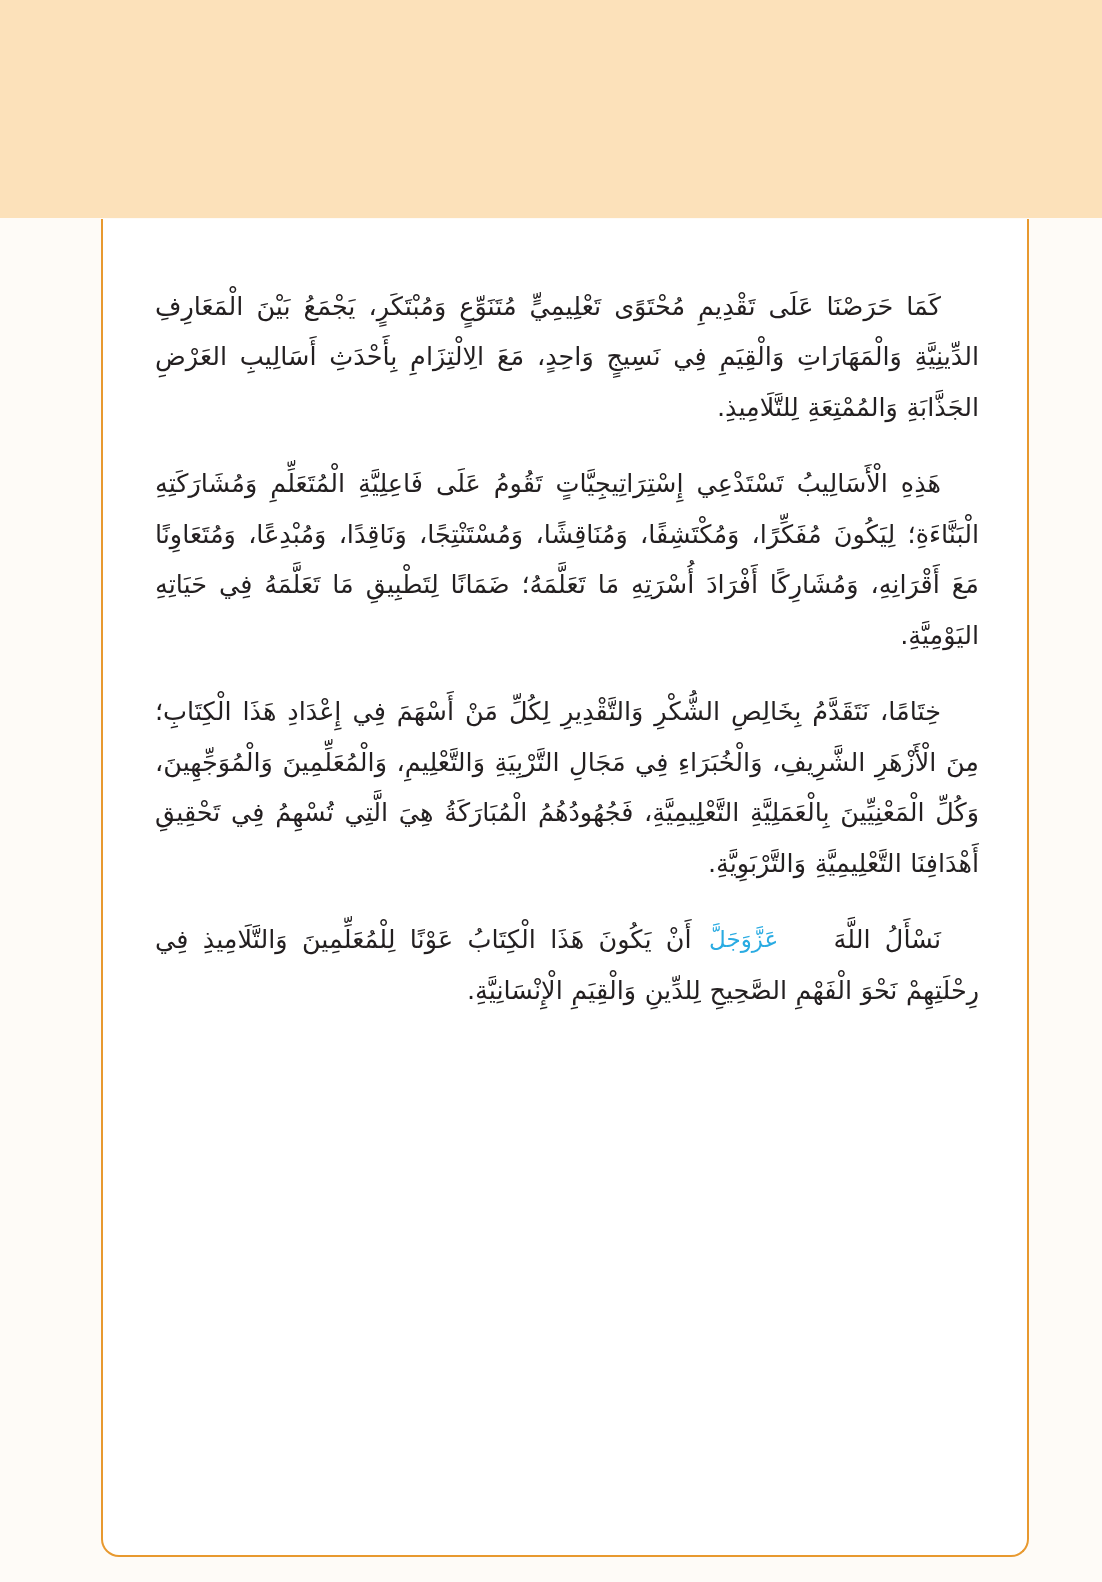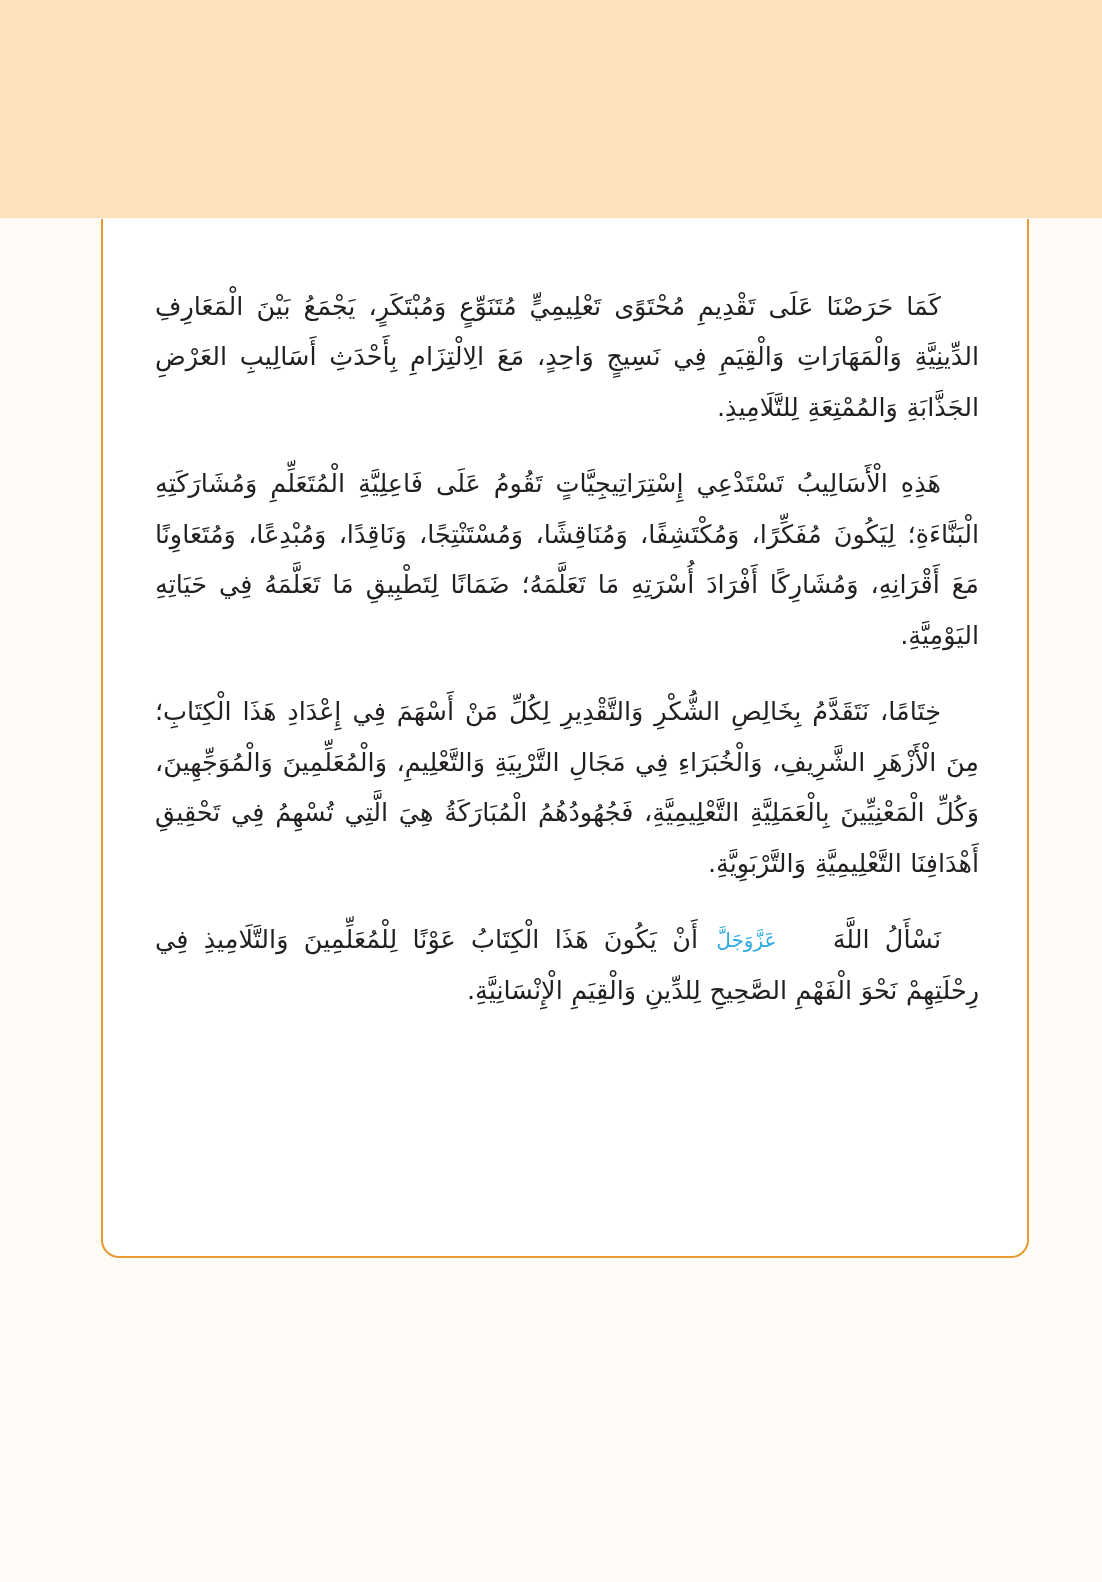--- a/index.html
+++ b/index.html
@@ -25,21 +25,21 @@
     height: 218px;
     background: #fce1ba;
   }
 
   
   .page-card {
     position: absolute;
     top: 219px;
     left: 101px;
     width: 928px;
-    height: 1039px;
+    height: 1338px;
     box-sizing: border-box;
     background: #ffffff;
     border-left: 2px solid #e8992f;
     border-right: 2px solid #e8992f;
     border-bottom: 2px solid #e8992f;
     border-top: none;
     border-bottom-left-radius: 18px;
     border-bottom-right-radius: 18px;
   }
 
@@ -71,21 +71,21 @@
   }
 
   .para.last-para {
     margin-bottom: 30px;
   }
 
   
   .honorific {
     color: #29abe2;
     font-family: "DejaVu Sans", "Liberation Sans", sans-serif;
-    font-size: 20px;
+    font-size: 23px;
     letter-spacing: -0.02em;
     padding: 0 3px;
     white-space: nowrap;
     display: inline-block;
     transform: translateY(-1px);
   }
 
   .signature {
     margin: 22px 0 0 0;
     color: #231f20;

